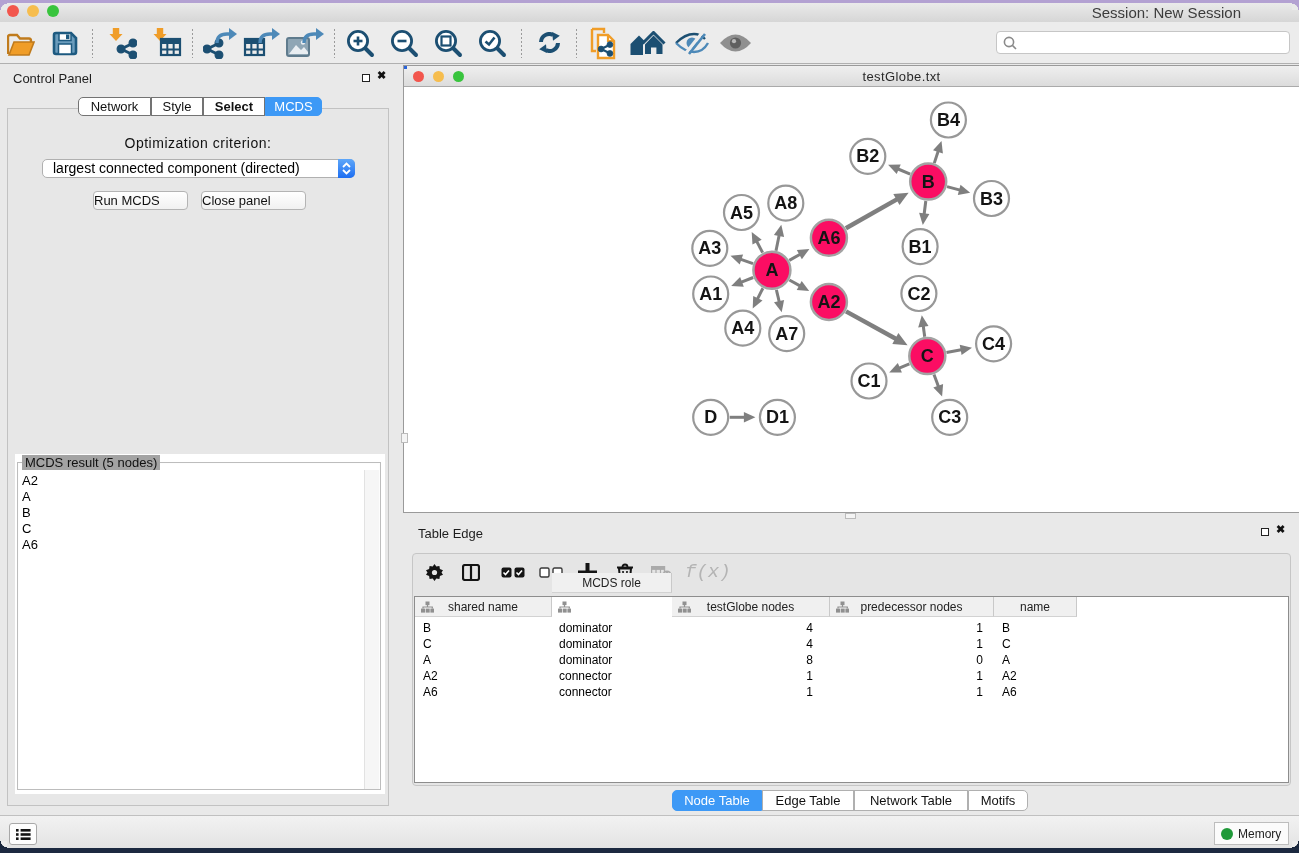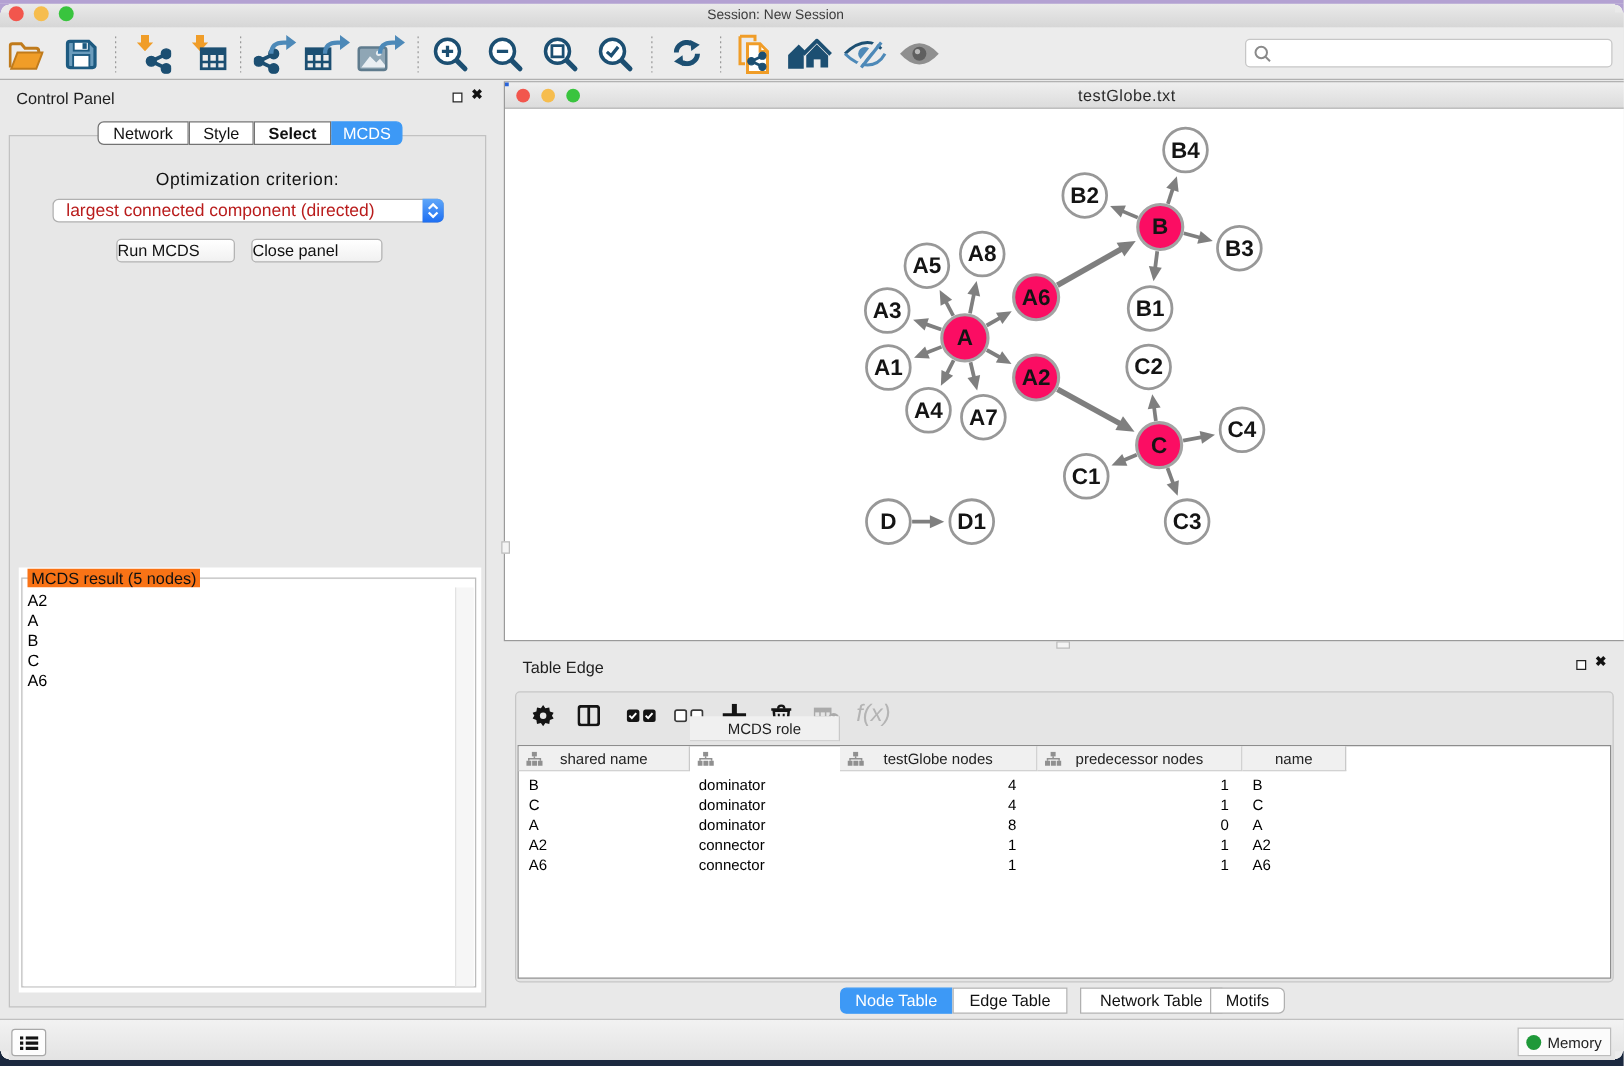--- a/index.html
+++ b/index.html
@@ -21,21 +21,21 @@
 .btab{height:21px;background:#fff;border:1px solid #b0b0b0;font-size:13px;text-align:center;line-height:19px;color:#111;position:absolute;top:790px}
 .statusbar{left:0;top:815px;width:1299px;height:33px;background:linear-gradient(#f2f2f2,#e3e3e3);border-top:1px solid #c0c0c0}
 .navy{left:0;top:848px;width:1299px;height:5px;background:#1c2940}
 .purple{left:0;top:0;width:1299px;height:3px;background:#b3a1d2}
 </style></head><body>
 <div class="abs titlebar"></div>
 <div class="abs purple"></div>
 <div class="abs tl" style="left:7px;background:#f2564d"></div>
 <div class="abs tl" style="left:27px;background:#f6bd4e"></div>
 <div class="abs tl" style="left:47px;background:#39c43e"></div>
-<div class="abs" style="left:0;top:3px;width:1241px;height:19px;font-size:11px;color:#3c3c3c;text-align:center;line-height:19px">Session: New Session</div>
+<div class="abs" style="left:0;top:3px;width:1241px;height:19px;font-size:15px;color:#3c3c3c;text-align:right;line-height:19px">Session: New Session</div>
 <div class="abs toolbar"></div>
 <svg class="abs" style="left:7px;top:33px" width="28" height="25" viewBox="0 0 28 25">
     <path d="M1 21 L1 4 Q1 2 3 2 L10 2 L13 5.5 L22 5.5 Q24 5.5 24 8 L24 9" fill="none" stroke="#c07b1c" stroke-width="2.4"></path>
     <path d="M2 22 L7 9 L27 9 L22 22 Z" fill="#f09d28" stroke="#c07b1c" stroke-width="1.6"></path>
   </svg>
 <svg class="abs" style="left:52px;top:31px" width="26" height="25" viewBox="0 0 26 25">
     <path d="M2 4 Q2 2 4 2 L19 2 L24 7 L24 21 Q24 23 22 23 L4 23 Q2 23 2 21 Z" fill="#6b9cbc" stroke="#1d5a80" stroke-width="2.6"></path>
     <rect x="7" y="2.5" width="12" height="7" fill="#fff" stroke="#1d5a80" stroke-width="1.5"></rect>
     <rect x="14" y="3.5" width="3.4" height="4.6" fill="#1d5a80"></rect>
     <rect x="6.5" y="13" width="13" height="10" fill="#fff" stroke="#1d5a80" stroke-width="1.5"></rect>
@@ -161,31 +161,31 @@
 <div class="abs" style="left:13px;top:71px;font-size:13px;color:#1e1e1e">Control Panel</div>
 <div class="abs" style="left:362px;top:74px;width:8px;height:8px;border:1.5px solid #222;background:#fff"></div>
 <div class="abs" style="left:377px;top:69px;font-size:11px;font-weight:bold;color:#111">✖</div>
 <div class="abs panel-inner"></div>
 <div class="abs tab" style="left:78px;top:97px;width:73px;border-radius:5px 0 0 5px;">Network</div>
 <div class="abs tab" style="left:151px;top:97px;width:52px;">Style</div>
 <div class="abs tab" style="left:203px;top:97px;width:62px;font-weight:bold;">Select</div>
 <div class="abs tab" style="left:265px;top:97px;width:57px;border-radius:0 5px 5px 0;background:#3d99f6;color:#fff;border-color:#3d99f6;">MCDS</div>
 <div class="abs" style="left:0;top:135px;width:396px;text-align:center;font-size:14px;letter-spacing:0.5px;color:#111">Optimization criterion:</div>
 <div class="abs" style="left:42px;top:159px;width:313px;height:19px;background:#fff;border:1px solid #b0b0b0;border-radius:5px"></div>
-<div class="abs" style="left:53px;top:160px;font-size:14px;color:#b91c1c">largest connected component (directed)</div>
+<div class="abs" style="left:53px;top:160px;font-size:14px;color:#000000">largest connected component (directed)</div>
 <div class="abs" style="left:338px;top:159px;width:17px;height:19px;background:linear-gradient(#5fa7f9,#1d6ef2);border-radius:0 5px 5px 0"></div>
 <svg class="abs" style="left:341px;top:162px" width="11" height="13" viewBox="0 0 11 13">
     <path d="M2 5 L5.5 1.5 L9 5" fill="none" stroke="#fff" stroke-width="1.8"></path>
     <path d="M2 8 L5.5 11.5 L9 8" fill="none" stroke="#fff" stroke-width="1.8"></path>
   </svg>
 <div class="abs btn" style="left:93px;top:191px;width:95px;height:19px;line-height:17px">Run MCDS</div>
 <div class="abs btn" style="left:201px;top:191px;width:105px;height:19px;line-height:17px">Close panel</div>
 <div class="abs" style="left:15px;top:454px;width:370px;height:340px;background:#fff"></div>
 <div class="abs" style="left:17px;top:462px;width:364px;height:328px;border:1px solid #bdbdbd;box-shadow:inset 0 0 0 1px #fdfdfd"></div>
-<div class="abs" style="left:22px;top:455px;font-size:13px;color:#111;background:#f97316;padding:0 3px">MCDS result (5 nodes)</div>
+<div class="abs" style="left:22px;top:455px;font-size:13px;color:#111;background:#a3a3a3;padding:0 3px">MCDS result (5 nodes)</div>
 <div class="abs" style="left:19px;top:470px;width:360px;height:319px;background:#fff"></div>
 <div class="abs" style="left:364px;top:470px;width:15px;height:319px;background:#f6f6f6;border-left:1px solid #e2e2e2"></div>
 <div class="abs" style="left:22px;top:473px;font-size:13px;line-height:16.1px;color:#000">A2<br>A<br>B<br>C<br>A6</div>
 <div class="abs nframe">
     <div class="abs nftitle"></div>
     <div class="abs ntl" style="left:9px;background:#f2564d"></div>
     <div class="abs ntl" style="left:29px;background:#f6bd4e"></div>
     <div class="abs ntl" style="left:49px;background:#39c43e"></div>
     <div class="abs" style="left:0;top:0;width:100%;height:21px;text-align:center;font-size:13px;letter-spacing:0.4px;line-height:21px;color:#2a2a2a">testGlobe.txt</div>
     <div class="abs" style="left:0;top:0;width:3px;height:3px;background:#2a64d9"></div>
@@ -320,21 +320,21 @@
   </svg>
 <svg class="abs" style="left:651px;top:566px" width="21" height="13" viewBox="0 0 21 13">
     <rect x="0.5" y="0.5" width="13" height="11" fill="none" stroke="#aaa" stroke-width="1.4"></rect>
     <rect x="0.5" y="0.5" width="13" height="3.4" fill="#aaa"></rect>
     <line x1="5" y1="0.5" x2="5" y2="11.5" stroke="#aaa" stroke-width="1.2"></line>
     <line x1="9.5" y1="0.5" x2="9.5" y2="11.5" stroke="#aaa" stroke-width="1.2"></line>
     <line x1="0.5" y1="7.5" x2="13.5" y2="7.5" stroke="#aaa" stroke-width="1.2"></line>
     <circle cx="16" cy="9" r="4.6" fill="#aaa"></circle>
     <path d="M14 7 L18 11 M18 7 L14 11" stroke="#fff" stroke-width="1.3"></path>
   </svg>
-<div class="abs" style="left:685px;top:561px;font-size:19px;font-style:italic;color:#b4b4b4;font-family:Liberation Sans, sans-serif">f(x)</div>
+<div class="abs" style="left:685px;top:561px;font-size:19px;font-style:italic;color:#b4b4b4;font-family:Liberation Mono, monospace">f(x)</div>
 <div class="abs ttable"></div>
 <div class="abs th" style="left:415px;top:597px;width:137px">shared name</div>
 <svg class="abs" style="left:421px;top:601px" width="13" height="12" viewBox="0 0 13 12">
     <rect x="4.5" y="0.5" width="4" height="3.6" fill="#909090"></rect>
     <rect x="0" y="7.6" width="4" height="4" fill="#909090"></rect>
     <rect x="4.7" y="7.6" width="4" height="4" fill="#909090"></rect>
     <rect x="9.4" y="7.6" width="4" height="4" fill="#909090"></rect>
     <path d="M6.5 4 L6.5 6 M2 7.6 L2 6 L11.3 6 L11.3 7.6" fill="none" stroke="#909090" stroke-width="1.2"></path>
   </svg>
 <div class="abs th" style="left:552px;top:573px;width:120px">MCDS role</div>
@@ -382,21 +382,21 @@
 <div class="row" style="left:672px;top:668px;width:141px;text-align:right">1</div>
 <div class="row" style="left:830px;top:668px;width:153px;text-align:right">1</div>
 <div class="row" style="left:1002px;top:668px">A2</div>
 <div class="row" style="left:423px;top:684px">A6</div>
 <div class="row" style="left:559px;top:684px">connector</div>
 <div class="row" style="left:672px;top:684px;width:141px;text-align:right">1</div>
 <div class="row" style="left:830px;top:684px;width:153px;text-align:right">1</div>
 <div class="row" style="left:1002px;top:684px">A6</div>
 <div class="abs btab" style="left:672px;width:90px;border-radius:5px 0 0 5px;background:#3d99f6;color:#fff;border-color:#3d99f6;">Node Table</div>
 <div class="abs btab" style="left:762px;width:92px;">Edge Table</div>
-<div class="abs btab" style="left:854px;width:114px;margin-left:10px;">Network Table</div>
+<div class="abs btab" style="left:854px;width:114px;">Network Table</div>
 <div class="abs btab" style="left:968px;width:60px;border-radius:0 5px 5px 0;">Motifs</div>
 <div class="abs statusbar"></div>
 <div class="abs" style="left:9px;top:823px;width:28px;height:22px;background:#fdfdfd;border:1px solid #a8a8a8;border-radius:3px"></div>
 <svg class="abs" style="left:16px;top:829px" width="15" height="11" viewBox="0 0 15 11">
     <g fill="#141414">
       <rect x="0" y="0" width="2.6" height="2.6"></rect>
       <rect x="0" y="4.2" width="2.6" height="2.6"></rect>
       <rect x="0" y="8.4" width="2.6" height="2.6"></rect>
       <rect x="4.6" y="0" width="10" height="2.6"></rect>
       <rect x="4.6" y="4.2" width="10" height="2.6"></rect>

